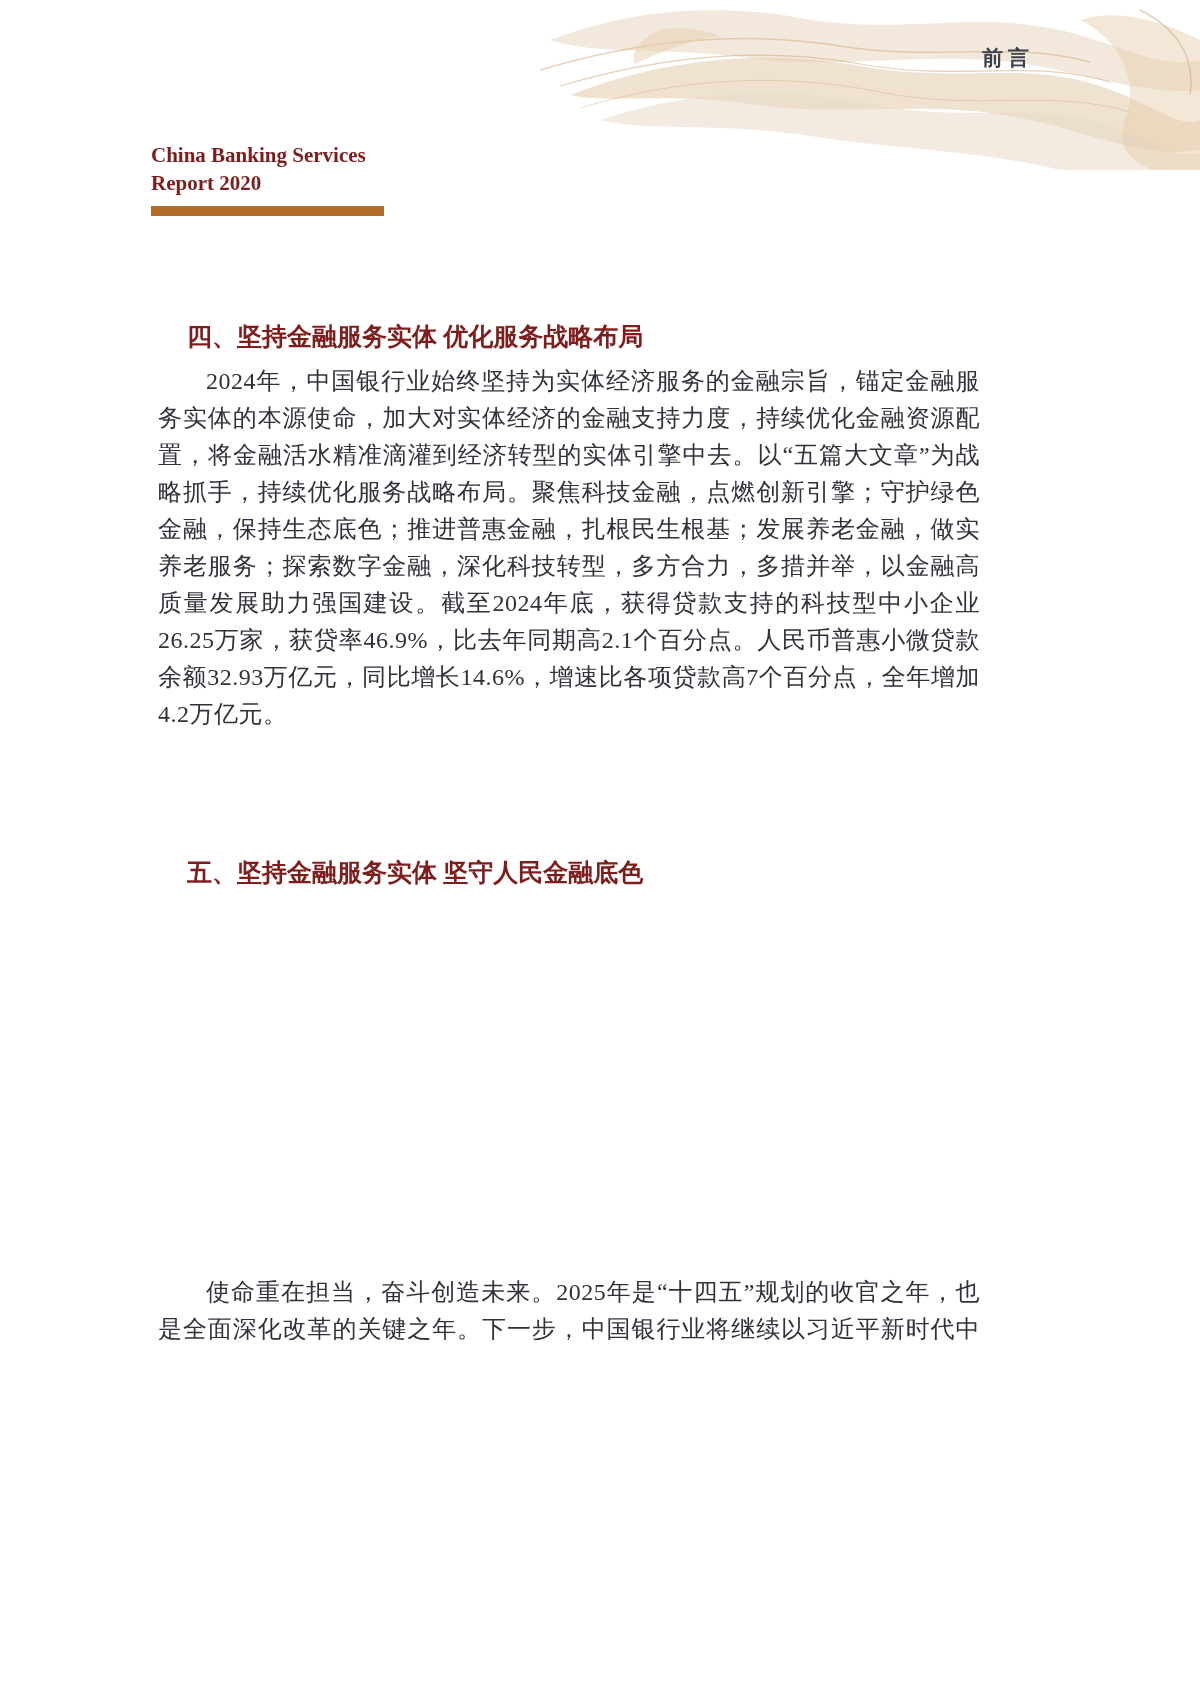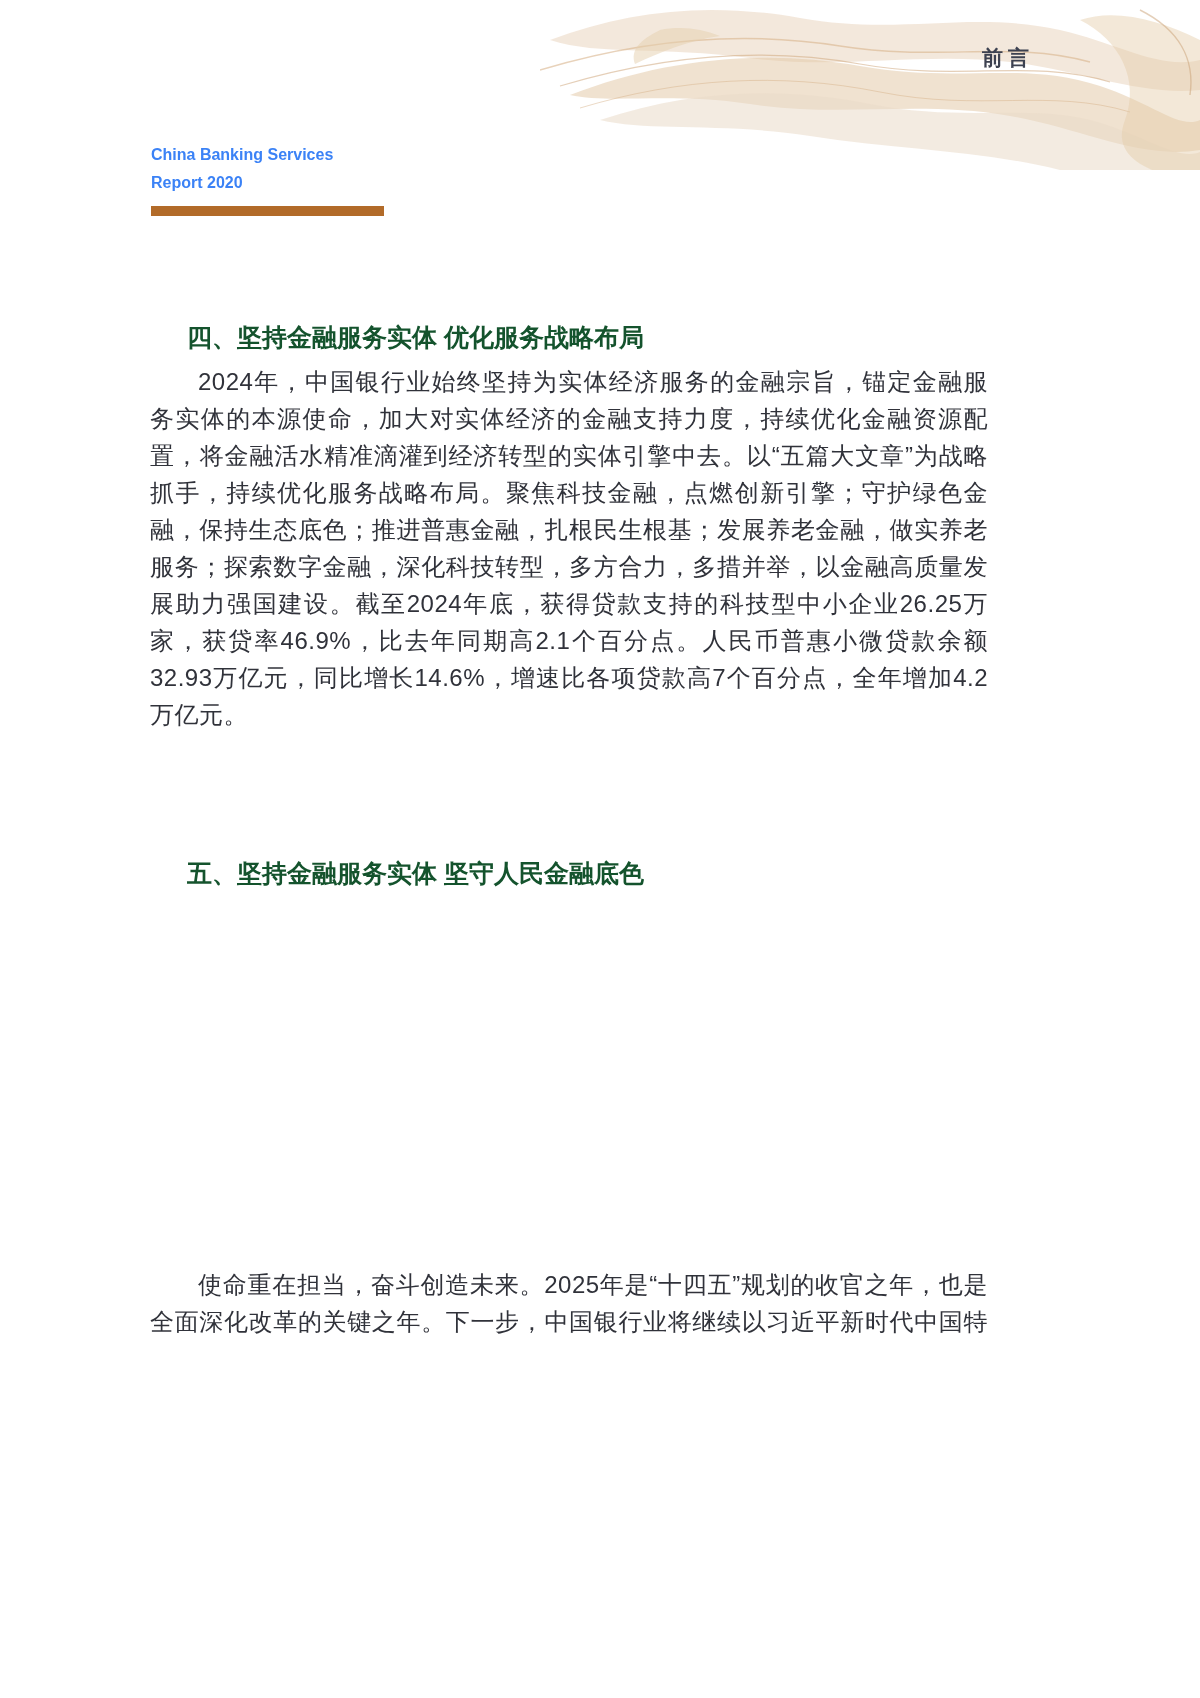--- a/index.html
+++ b/index.html
@@ -6,21 +6,21 @@
     margin: 0;
     padding: 0;
     background: #ffffff;
   }
   .page {
     position: relative;
     width: 1200px;
     height: 1340px;
     background: #ffffff;
     overflow: hidden;
-    font-family: Liberation Sans, sans-serif;
+    font-family: Liberation Serif, serif;
   }
 
   
   .wave-wrap {
     position: absolute;
     top: 0;
     left: 540px;
     width: 660px;
     height: 170px;
     pointer-events: none;
@@ -35,22 +35,22 @@
     font-weight: 700;
     letter-spacing: 5px;
     color: #3c4150;
   }
 
   
   .brand {
     position: absolute;
     top: 141px;
     left: 151px;
-    color: #3b82f6;
-    font-size: 16px;
+    color: #7f1d1d;
+    font-size: 21px;
     font-weight: 700;
     line-height: 28px;
   }
   .brand-bar {
     margin-top: 9px;
     width: 233px;
     height: 10px;
     background: #b26b29;
   }
 
@@ -58,26 +58,26 @@
   .content {
     position: absolute;
     left: 150px;
     width: 838px;
     color: #30323a;
   }
   .section-heading {
     padding-left: 37px;
     font-size: 25px;
     font-weight: 700;
-    color: #14532d;
+    color: #7f1d1d;
     line-height: 30px;
     margin: 0 0 11px 0;
   }
   .section-body {
-    margin: 0;
+    margin: 8px;
     font-size: 24px;
     line-height: 37px;
     text-align: justify;
     text-justify: inter-ideograph;
     text-indent: 2em;
     color: #30323a;
     letter-spacing: 0.5px;
   }
   .sec-4 { top: 322px; }
   .sec-5 { top: 858px; }

